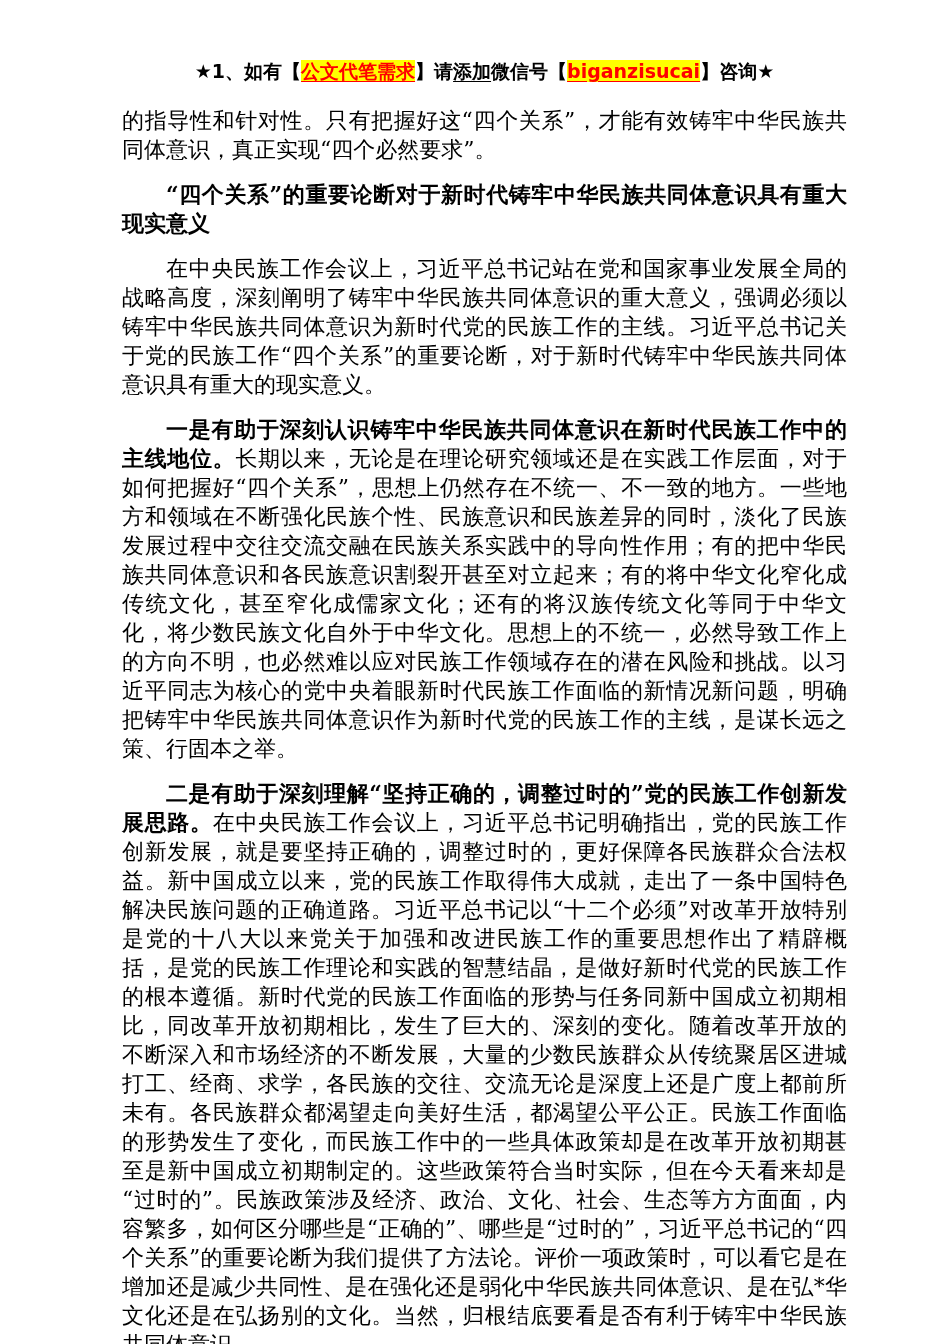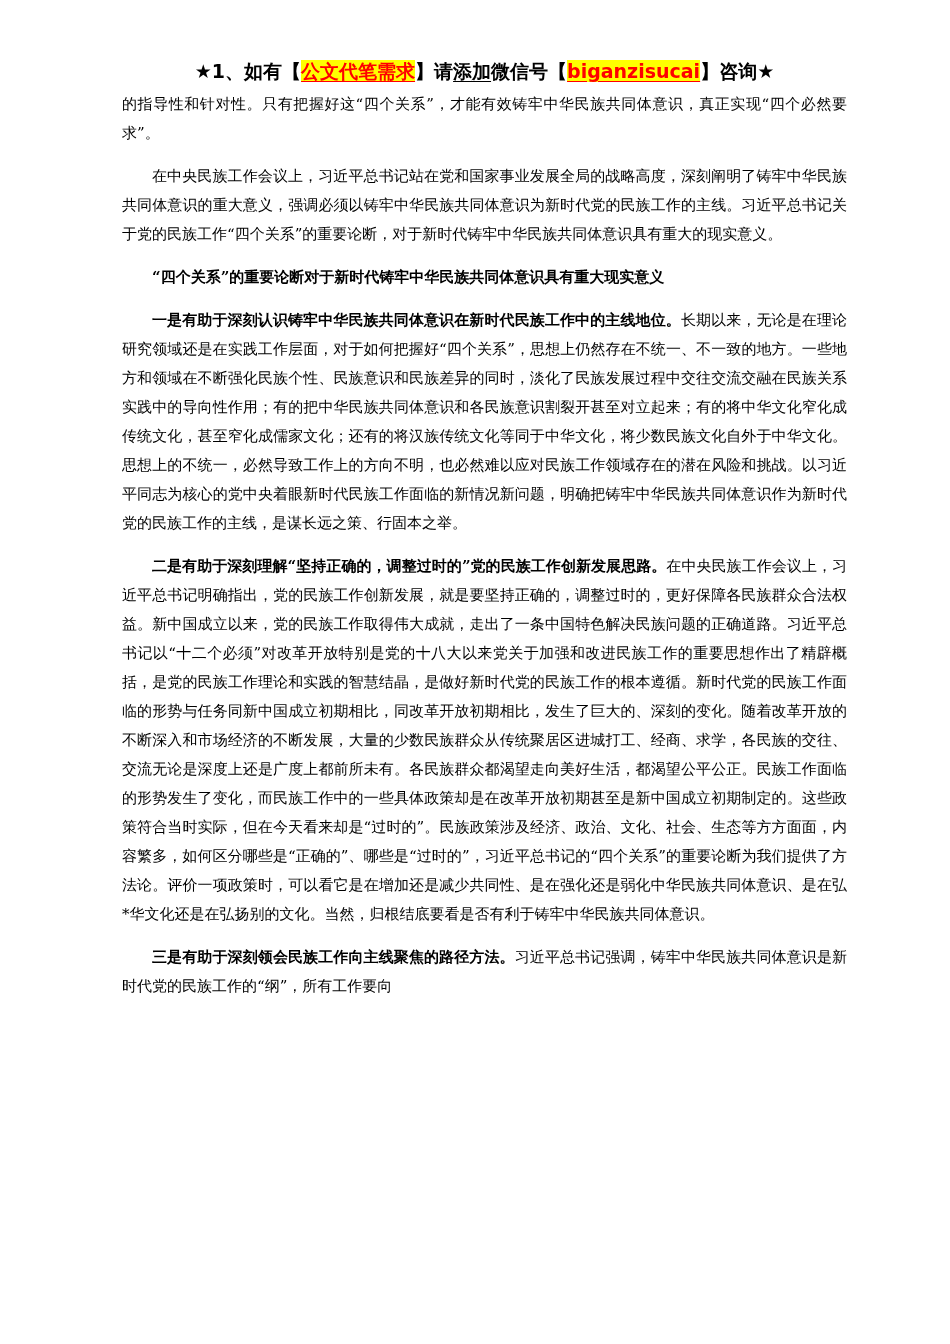--- a/index.html
+++ b/index.html
@@ -39,47 +39,47 @@
   }
   .promo .ul-black {
     text-decoration: underline;
     text-underline-offset: 3px;
   }
   
   .doc {
     margin-top: 2px;
   }
   .para {
-    font-size: 15px;
+    font-size: 22px;
     line-height: 29px;
     text-align: justify;
     text-indent: 2em;
-    margin: 0 0 14px 0;
+    margin: 16px 0 14px 0;
     word-break: break-all;
   }
   .para.no-indent { text-indent: 0; }
   .para b { font-weight: 700; }
   .para.heading { font-weight: 700; }
 </style>
 </head>
 <body>
 
 <div class="page">
 
   <div class="promo">
     <div><span>★1、如有</span><span>【</span><span class="hl-red">公文代笔需求</span><span>】</span><span>请</span><span class="ul-black">添加</span><span>微信号</span><span>【</span><span class="hl-red">biganzisucai</span><span>】</span><span>咨询★</span></div>
   </div>
 
   <div class="doc">
 
     <p class="para no-indent">的指导性和针对性。只有把握好这“四个关系”，才能有效铸牢中华民族共同体意识，真正实现“四个必然要求”。</p>
 
+    <p class="para heading">“四个关系”的重要论断对于新时代铸牢中华民族共同体意识具有重大现实意义</p>
+
     <p class="para">在中央民族工作会议上，习近平总书记站在党和国家事业发展全局的战略高度，深刻阐明了铸牢中华民族共同体意识的重大意义，强调必须以铸牢中华民族共同体意识为新时代党的民族工作的主线。习近平总书记关于党的民族工作“四个关系”的重要论断，对于新时代铸牢中华民族共同体意识具有重大的现实意义。</p>
-
-    <p class="para heading">“四个关系”的重要论断对于新时代铸牢中华民族共同体意识具有重大现实意义</p>
 
     <p class="para"><b>一是有助于深刻认识铸牢中华民族共同体意识在新时代民族工作中的主线地位。</b><span>长期以来，无论是在理论研究领域还是在实践工作层面，对于如何把握好“四个关系”，思想上仍然存在不统一、不一致的地方。一些地方和领域在不断强化民族个性、民族意识和民族差异的同时，淡化了民族发展过程中交往交流交融在民族关系实践中的导向性作用；有的把中华民族共同体意识和各民族意识割裂开甚至对立起来；有的将中华文化窄化成传统文化，甚至窄化成儒家文化；还有的将汉族传统文化等同于中华文化，将少数民族文化自外于中华文化。思想上的不统一，必然导致工作上的方向不明，也必然难以应对民族工作领域存在的潜在风险和挑战。以习近平同志为核心的党中央着眼新时代民族工作面临的新情况新问题，明确把铸牢中华民族共同体意识作为新时代党的民族工作的主线，是谋长远之策、行固本之举。</span></p>
 
     <p class="para"><b>二是有助于深刻理解“坚持正确的，调整过时的”党的民族工作创新发展思路。</b><span>在中央民族工作会议上，习近平总书记明确指出，党的民族工作创新发展，就是要坚持正确的，调整过时的，更好保障各民族群众合法权益。新中国成立以来，党的民族工作取得伟大成就，走出了一条中国特色解决民族问题的正确道路。习近平总书记以“十二个必须”对改革开放特别是党的十八大以来党关于加强和改进民族工作的重要思想作出了精辟概括，是党的民族工作理论和实践的智慧结晶，是做好新时代党的民族工作的根本遵循。新时代党的民族工作面临的形势与任务同新中国成立初期相比，同改革开放初期相比，发生了巨大的、深刻的变化。随着改革开放的不断深入和市场经济的不断发展，大量的少数民族群众从传统聚居区进城打工、经商、求学，各民族的交往、交流无论是深度上还是广度上都前所未有。各民族群众都渴望走向美好生活，都渴望公平公正。民族工作面临的形势发生了变化，而民族工作中的一些具体政策却是在改革开放初期甚至是新中国成立初期制定的。这些政策符合当时实际，但在今天看来却是“过时的”。民族政策涉及经济、政治、文化、社会、生态等方方面面，内容繁多，如何区分哪些是“正确的”、哪些是“过时的”，习近平总书记的“四个关系”的重要论断为我们提供了方法论。评价一项政策时，可以看它是在增加还是减少共同性、是在强化还是弱化中华民族共同体意识、是在弘*华文化还是在弘扬别的文化。当然，归根结底要看是否有利于铸牢中华民族共同体意识。</span></p>
 
     <p class="para"><b>三是有助于深刻领会民族工作向主线聚焦的路径方法。</b><span>习近平总书记强调，铸牢中华民族共同体意识是新时代党的民族工作的“纲”，所有工作要向</span></p>
 
   </div>
 
 </div>

